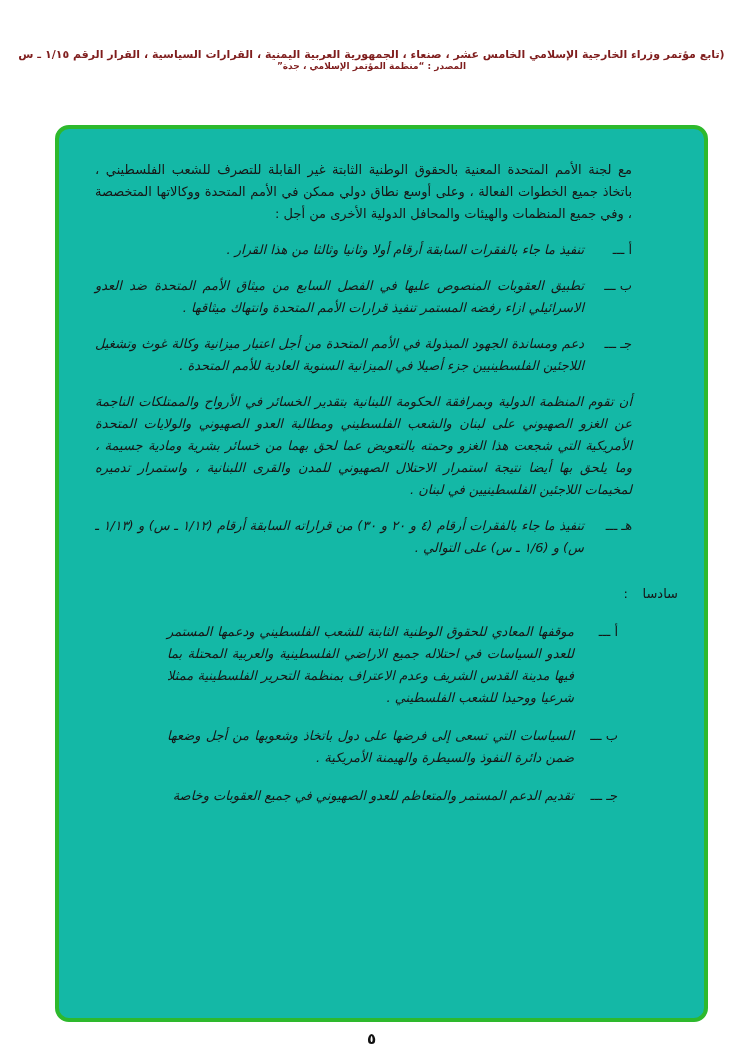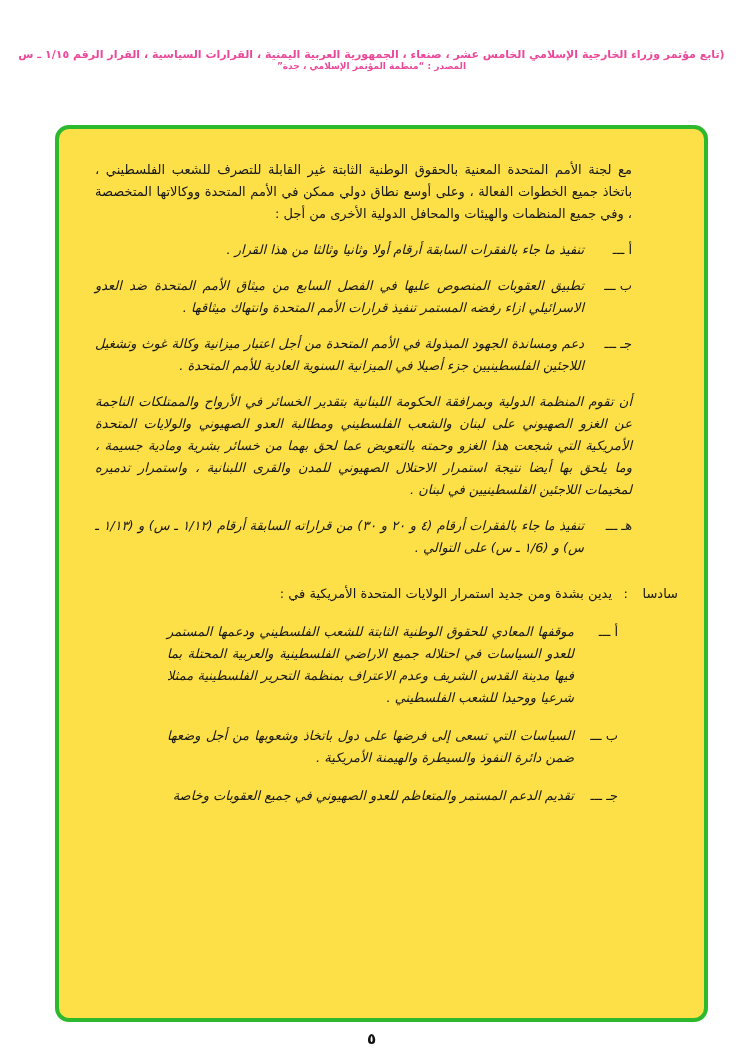--- a/index.html
+++ b/index.html
@@ -8,30 +8,30 @@
     background:#ffffff;
     font-family:"DejaVu Sans","Liberation Sans",sans-serif;
     color:#161616;
   }
   .page {
     position:relative; width:743px; height:1059px;
     background:#ffffff; overflow:hidden; direction:rtl;
   }
   .doc-header {
     position:absolute; top:48px; left:0; right:0;
-    text-align:center; font-weight:bold; color:#ec4899;
+    text-align:center; font-weight:bold; color:#7f1d1d;
   }
   .doc-header .line1 { font-size:11px; white-space:nowrap; }
   .doc-header .line2 { font-size:9px; }
   .frame {
     position:absolute; top:125px; left:55px;
     width:653px; height:897px;
     border:4px solid var(--frame-green, #2db92d);
     border-radius:14px;
-    background:#fde047;
+    background:#14b8a6;
   }
   .content {
     padding:30px 72px 0 36px;
     font-size:13px; line-height:22px;
     text-align:justify;
   }
   .intro { margin:0; }
   .clause-list { margin-top:8px; }
   .clause { display:flex; margin-top:14px; }
   .clause .marker { flex:0 0 48px; white-space:nowrap; }
@@ -81,21 +81,20 @@
         </div>
         <div class="clause">
           <span class="marker">هـ ـــ</span>
           <span class="text">تنفيذ ما جاء بالفقرات أرقام (٤ و ٢٠ و ٣٠) من قراراته السابقة أرقام (١/١٢ ـ س) و (١/١٣ ـ س) و (١/6 ـ س) على التوالي .</span>
         </div>
       </div>
 
       <div class="section-row">
         <span class="section-label">سادسا</span>
         <span class="section-colon">:</span>
-        <span class="section-text">يدين بشدة ومن جديد استمرار الولايات المتحدة الأمريكية في :</span>
       </div>
 
       <div class="clause-list sub">
         <div class="clause">
           <span class="marker">أ ـــ</span>
           <span class="text">موقفها المعادي للحقوق الوطنية الثابتة للشعب الفلسطيني ودعمها المستمر للعدو السياسات في احتلاله جميع الاراضي الفلسطينية والعربية المحتلة بما فيها مدينة القدس الشريف وعدم الاعتراف بمنظمة التحرير الفلسطينية ممثلا شرعيا ووحيدا للشعب الفلسطيني .</span>
         </div>
         <div class="clause">
           <span class="marker">ب ـــ</span>
           <span class="text">السياسات التي تسعى إلى فرضها على دول باتخاذ وشعوبها من أجل وضعها ضمن دائرة النفوذ والسيطرة والهيمنة الأمريكية .</span>

